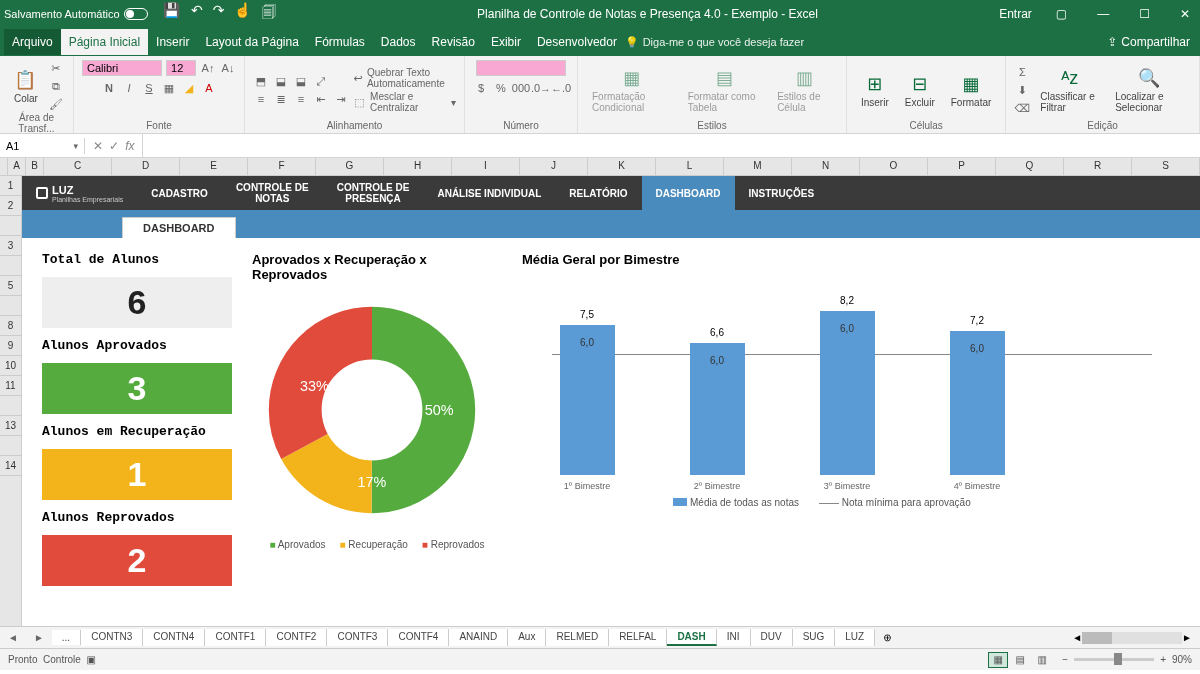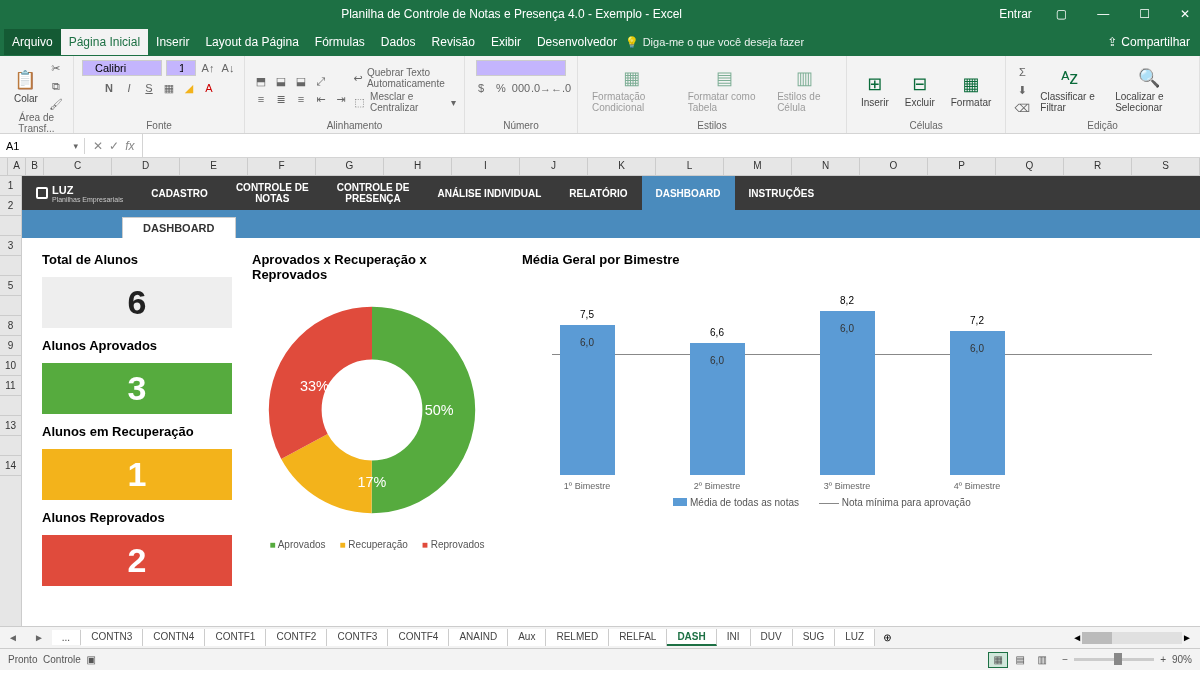--- a/index.html
+++ b/index.html
@@ -27,21 +27,21 @@
 .share { margin-left: auto; margin-right: 10px; font-size: 12px; display: flex; align-items: center; gap: 4px; }
 
 
 .ribbon { background: #f3f3f3; border-bottom: 1px solid #d4d4d4; height: 78px; display: flex; }
 .rgroup { border-right: 1px solid #e0e0e0; padding: 4px 8px 2px 8px; display: flex; flex-direction: column; justify-content: space-between; }
 .rgroup .label { text-align: center; font-size: 10px; color: #666; }
 .rgroup .ctrls { display: flex; gap: 4px; align-items: center; flex: 1; }
 .rbtn { display: flex; flex-direction: column; align-items: center; justify-content: center; padding: 2px 6px; cursor: pointer; font-size: 10px; color: #444; gap: 2px; }
 .rbtn .ico { font-size: 18px; color: #0a6b3a; }
 .rbtn.disabled { opacity: 0.5; }
-.font-sel { font-size: 11px; border: 1px solid #ccc; background: #c4b5fd; padding: 1px 12px; }
+.font-sel { font-size: 11px; border: 1px solid #ccc; background: #f9a8d4; padding: 1px 4px; }
 .fontname { width: 80px; }
 .fontsize { width: 30px; }
 .stack { display: flex; flex-direction: column; gap: 2px; }
 .hrow { display: flex; gap: 4px; align-items: center; }
 .mini { width: 16px; height: 16px; display: inline-flex; align-items: center; justify-content: center; color: #666; font-size: 11px; cursor: pointer; }
 
 
 .formula-bar { display: flex; align-items: center; border-bottom: 1px solid #d4d4d4; height: 24px; background: #fff; }
 .namebox { width: 85px; border-right: 1px solid #d4d4d4; padding: 2px 6px; font-size: 11px; display: flex; align-items: center; justify-content: space-between; }
 .namebox::after { content: '▾'; color: #666; font-size: 9px; }
@@ -62,21 +62,21 @@
 .dash-nav { background: #3a3a3a; color: #fff; height: 34px; display: flex; align-items: center; }
 .dash-nav .logo { padding: 0 14px; font-weight: bold; font-size: 11px; display: flex; align-items: center; gap: 4px; }
 .dash-nav .logo .sq { width: 12px; height: 12px; border: 2px solid #fff; border-radius: 2px; }
 .dash-nav .nitem { padding: 0 14px; font-size: 10px; font-weight: bold; text-align: center; cursor: pointer; height: 100%; display: flex; align-items: center; justify-content: center; line-height: 1.1; }
 .dash-nav .nitem.active { background: #4a8bbd; }
 .dash-sub { background: #4a8bbd; height: 28px; display: flex; align-items: flex-end; padding-left: 100px; }
 .dash-sub .tab { background: #fff; color: #333; padding: 4px 20px; font-size: 11px; font-weight: bold; border: 1px solid #ccc; border-bottom: none; }
 .dash-body { padding: 14px 20px; display: flex; gap: 20px; }
 
 .kpis { width: 190px; display: flex; flex-direction: column; gap: 10px; }
-.kpi-title { font-size: 13px; font-weight: bold; }
+.kpi-title { font-size: 13px; font-weight: bold; font-family: Liberation Mono, monospace; }
 .kpi-box { text-align: center; font-size: 34px; font-weight: bold; padding: 6px 0; }
 .kpi-box.gray { background: #eee; color: #222; }
 .kpi-box.green { background: #56ab3e; color: #fff; }
 .kpi-box.yellow { background: #f3b31b; color: #fff; }
 .kpi-box.red { background: #e04b3c; color: #fff; }
 
 .chart-panel { flex: 0 0 auto; }
 .chart-title { font-size: 13px; font-weight: bold; margin-bottom: 8px; }
 .donut-wrap { width: 250px; }
 .legend { display: flex; gap: 14px; font-size: 10px; color: #555; margin-top: 6px; justify-content: center; }
@@ -116,20 +116,33 @@
 .viewbtns span { width: 20px; height: 16px; display: inline-flex; align-items: center; justify-content: center; cursor: pointer; border: 1px solid transparent; }
 .viewbtns span.active { background: #d0e7db; border-color: #1d7044; }
 .zoom { display: flex; align-items: center; gap: 6px; margin-left: 10px; }
 .zoom .slider { width: 80px; height: 3px; background: #ccc; position: relative; }
 .zoom .slider::after { content: ''; position: absolute; width: 8px; height: 12px; background: #888; top: -5px; left: 50%; }
 </style>
 </head>
 <body>
 
 <div class="titlebar">
+  <div class="left">
+    <span class="autosave">
+      <span>Salvamento Automático</span>
+      <span class="toggle"></span>
+    </span>
+    <div class="qat">
+      <span>💾</span>
+      <span>↶</span>
+      <span>↷</span>
+      <span>☝</span>
+      <span>🗐</span>
+    </div>
+  </div>
   <div class="center">Planilha de Controle de Notas e Presença 4.0 - Exemplo  -  Excel</div>
   <div class="right">
     <span>Entrar</span>
     <span class="winbtn">▢</span>
     <span class="winbtn">—</span>
     <span class="winbtn">☐</span>
     <span class="winbtn">✕</span>
   </div>
 </div>
 

